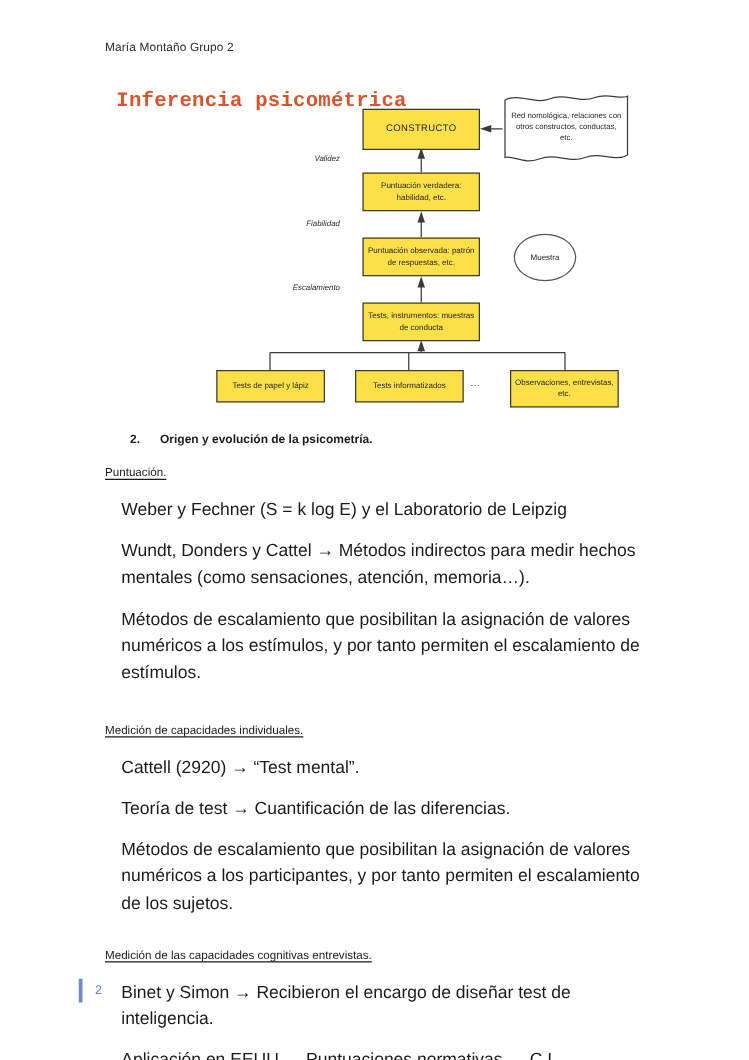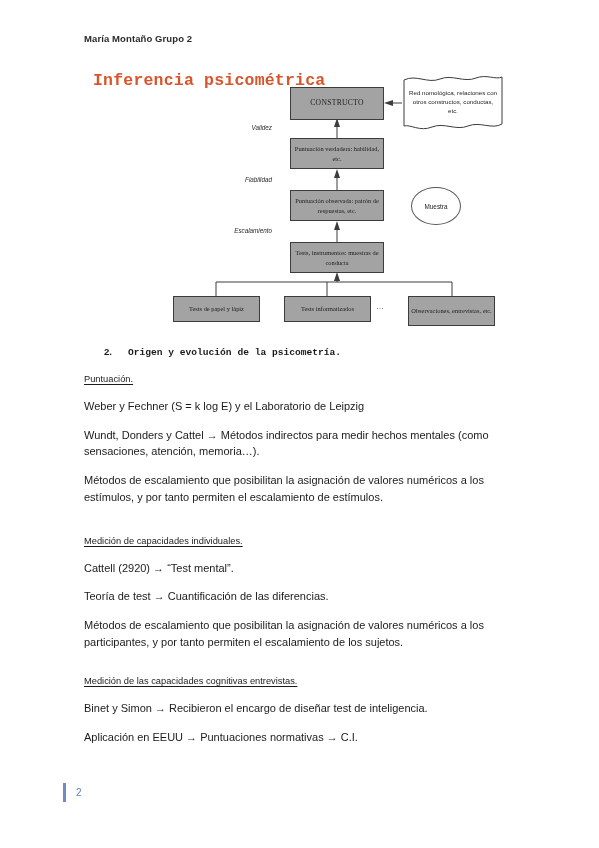--- a/index.html
+++ b/index.html
@@ -15,21 +15,21 @@
     color: #222222;
     overflow: hidden;
   }
 
   
   .doc-header {
     position: absolute;
     left: 84px;
     top: 33px;
     font-size: 9.5px;
-    font-weight: bold;
+    font-weight: normal;
     letter-spacing: 0.1px;
     color: #2b2b2b;
   }
 
   
   .figure {
     position: absolute;
     left: 84px;
     top: 60px;
     width: 430px;
@@ -43,30 +43,29 @@
     font-weight: bold;
     font-size: 16.5px;
     color: #d9542b;
     letter-spacing: 0.2px;
   }
 
   .dbox {
     position: absolute;
     box-sizing: border-box;
     border: 1px solid #3c3c3c;
-    background: #a3a3a3;
+    background: #fde047;
     display: flex;
     align-items: center;
     justify-content: center;
     text-align: center;
     font-size: 6.4px;
     line-height: 1.42;
     color: #1d1d1d;
     padding: 1px 2px;
-    font-family: Liberation Serif, serif;
   }
   .dbox.big { font-size: 7.6px; letter-spacing: 0.3px; }
 
   .b-constructo { left: 206px; top: 27px; width: 94px; height: 33px; }
   .b-verdadera  { left: 206px; top: 78px; width: 94px; height: 31px; }
   .b-observada  { left: 206px; top: 130px; width: 94px; height: 31px; }
   .b-tests      { left: 206px; top: 182px; width: 94px; height: 31px; }
   .b-papel      { left: 89px;  top: 236px; width: 87px; height: 26px; }
   .b-informat   { left: 200px; top: 236px; width: 87px; height: 26px; }
   .b-observ     { left: 324px; top: 236px; width: 87px; height: 30px; }
@@ -145,36 +144,36 @@
     margin: 0 0 13px 0;
     padding-left: 24px;
     position: relative;
     line-height: 1.35;
   }
   .numbered-heading .num {
     position: absolute;
     left: 20px;
     top: 0;
   }
-  .numbered-heading .htext { display: inline-block; margin-left: 20px; font-family: Liberation Mono, monospace; }
+  .numbered-heading .htext { display: inline-block; margin-left: 20px; }
 
   .sub-heading {
     font-size: 9.3px;
     color: #1b1b1b;
     margin: 0 0 12px 0;
     line-height: 1.4;
   }
   .sub-heading span {
     text-decoration: underline;
     text-underline-offset: 2px;
   }
   .para {
-    font-size: 11px;
+    font-size: 14px;
     color: #1b1b1b;
-    margin: 0 0 12px 0;
+    margin: 0 0 12px 13px;
     line-height: 1.52;
   }
   .spacer-lg { height: 17px; }
   .spacer-md { height: 13px; }
 
   
   .footer {
     position: absolute;
     left: 63px;
     top: 783px;

